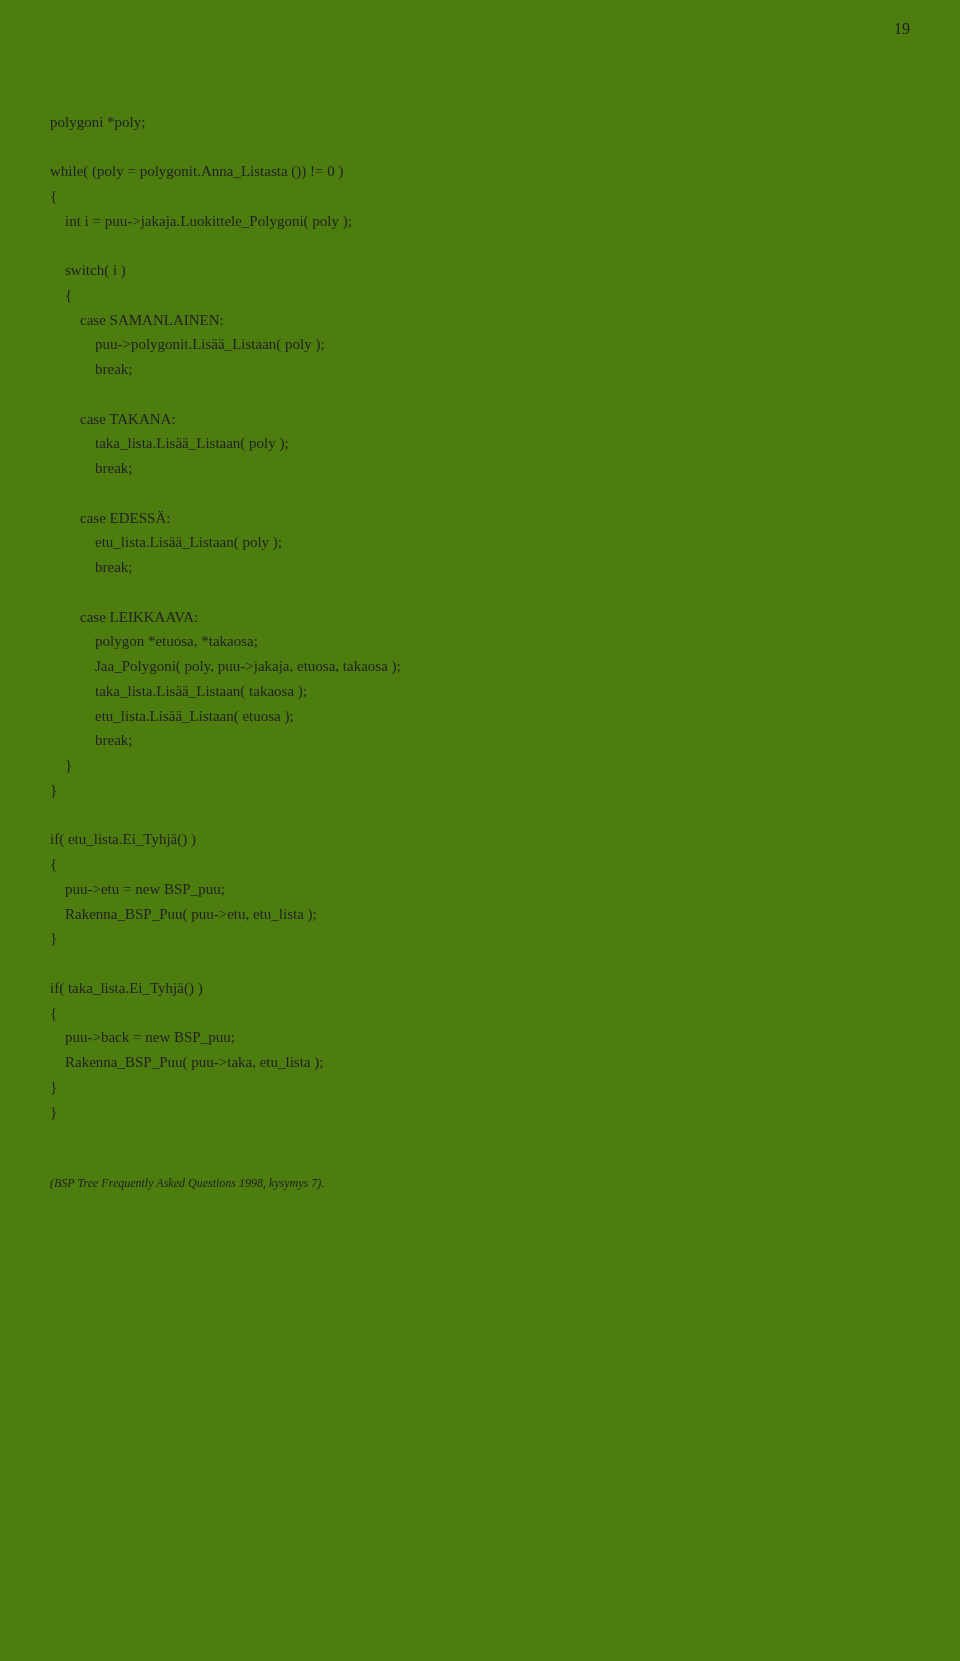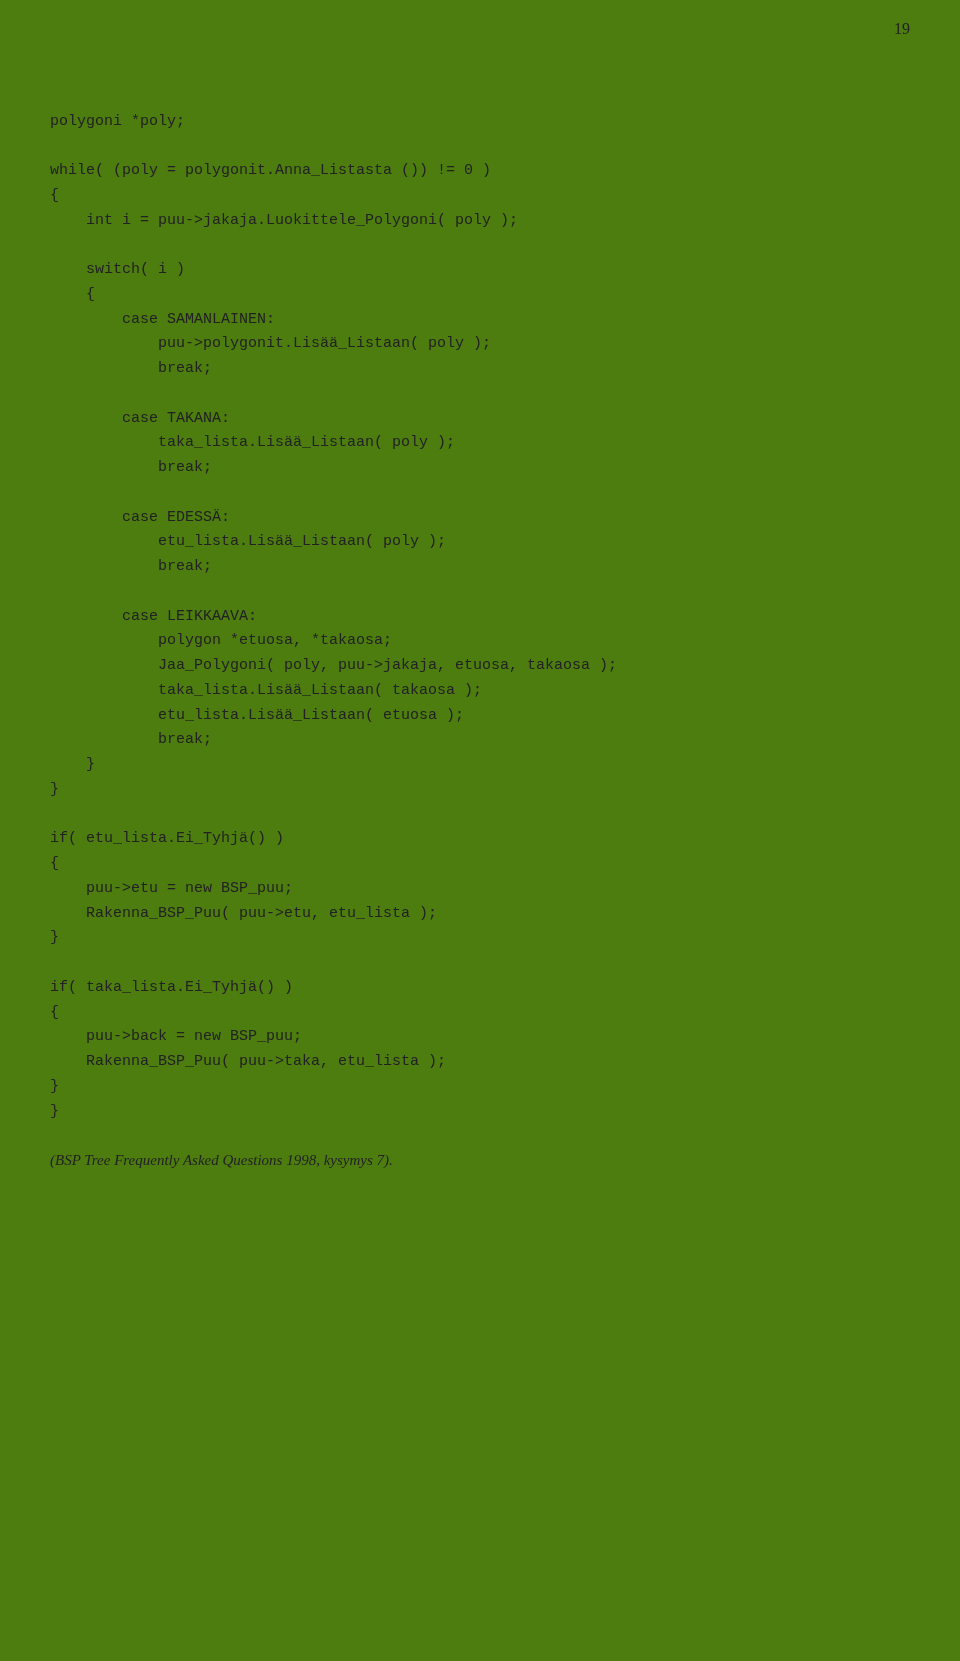--- a/index.html
+++ b/index.html
@@ -34,31 +34,32 @@
       font-size: 16px;
       color: #222;
     }
 
     .code-block {
       margin-top: 30px;
       line-height: 1.65;
       white-space: pre;
       font-size: 15px;
       color: #222;
+      font-family: Liberation Serif, serif;
     }
 
     .code-line {
       display: block;
       white-space: pre;
     }
 
     .footer-text {
-      margin-top: 28px;
+      margin-top: 52px;
       font-family: 'Times New Roman', Times, serif;
-      font-size: 15px;
+      font-size: 12px;
       color: #222;
       font-style: italic;
     }
   </style>
 </head>
 <body>
 
 <div class="page-container">
 
   <div class="page-number">19</div>

